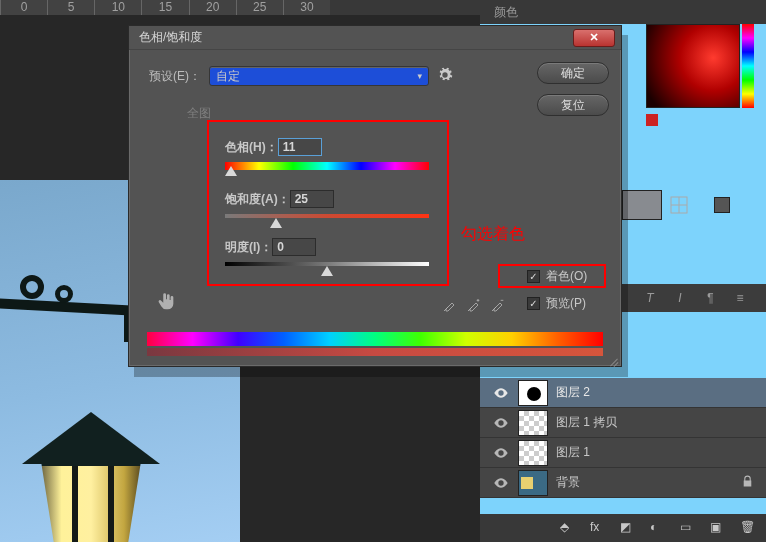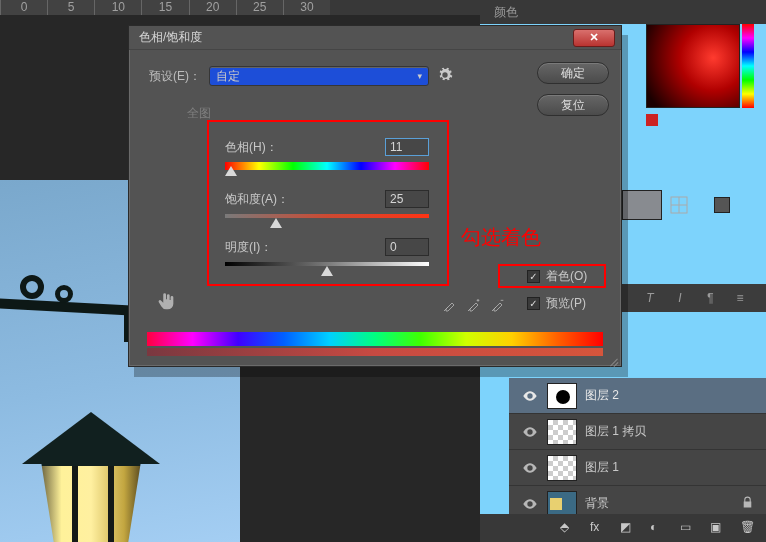--- a/index.html
+++ b/index.html
@@ -37,21 +37,21 @@
   .mini-thumb { width:40px; height:30px; background:#888b90; border:1px solid #222;}
   .grid-icon { width:18px; height:18px; }
   .grid-icon svg{stroke:#aaa;fill:none;}
   .swatch-mini { width:16px; height:16px; background:#555; border:1px solid #222; margin-left:18px;}
 
   .char-panel { position:absolute; right:0; top:284px; width:286px; height:28px; background:#3c3c3c; display:flex; gap:14px; justify-content:flex-end; align-items:center; padding-right:18px; color:#888;}
   .props { position:absolute; right:0; top:320px; width:286px; display:flex; flex-direction:column; gap:6px; padding-right:14px; align-items:flex-end; color:#6e6e6e; font-size:11px;}
   .props .row{display:flex;gap:6px;align-items:center;}
 
   .layers { position:absolute; right:0; top:378px; width:286px; }
-  .layer-row { height:36px; display:flex; align-items:center; gap:8px; padding:0 12px; background:#454545; border-bottom:1px solid #343434;margin-left:29px; }
+  .layer-row { height:30px; display:flex; align-items:center; gap:8px; padding:0 12px; background:#454545; border-bottom:1px solid #343434; }
   .layer-row.active { background:#5a6e82; color:#e8e8e8; }
   .eye { width:18px; height:18px; display:flex; align-items:center; justify-content:center;}
   .eye svg { fill:#b7b7b7; }
   .layer-row.active .eye svg{fill:#e8e8e8;}
   .lthumb { width:30px; height:26px; border:1px solid #222; background:
     repeating-conic-gradient(#ccc 0 25%, #fff 0 50%) 0 0/10px 10px; position:relative;}
   .lthumb.dot::after{content:"";position:absolute;inset:0;background:#fff;}
   .lthumb.dot::before{content:"";position:absolute;left:8px;top:6px;width:14px;height:14px;background:#000;border-radius:50%;z-index:2;}
   .lthumb.bg{background:#3b6a84;}
   .lthumb.bg::after{content:"";position:absolute;left:2px;top:6px;width:12px;height:12px;background:#e8d070;}
@@ -76,31 +76,31 @@
   .btns { position:absolute; right:12px; top:12px; display:flex; flex-direction:column; gap:10px;}
   .btn { width:72px; height:22px; border-radius:11px; background:linear-gradient(180deg,#666,#4b4b4b); border:1px solid #2f2f2f; color:#dedede; text-align:center; line-height:20px; box-shadow: inset 0 1px 0 #7a7a7a;}
 
   .tab-quanzheng { position:absolute; left:44px; top:52px; height:22px; padding:0 14px; border-radius:4px 4px 0 0; color:#7f7f7f; line-height:22px;}
   
   .redbox { position:absolute; left:78px; top:70px; width:242px; height:166px; border:2px solid #ff0000; }
   .redbox-small { position:absolute; left:369px; top:214px; width:108px; height:24px; border:2px solid #ff0000; }
 
   .slider-group { position:absolute; left:96px; top:88px; width:204px; display:flex; flex-direction:column; gap:20px;}
   .srow { display:flex; flex-direction:column; gap:6px;}
-  .srow .top { display:flex; justify-content:space-between; align-items:center;}
+  .srow .top { display:flex; align-items:center;font-weight:bold;}
   .numbox { width:44px; height:18px; background:#474747; border:1px solid #2c2c2c; color:#d6d6d6; text-align:left; padding:0 4px; line-height:16px;}
   .numbox.focus{ border:1px solid #5aa0d8;}
   .track { position:relative; height:10px; }
   .track.hue { background:linear-gradient(90deg,#ff0000,#ffff00,#00ff00,#00ffff,#0000ff,#ff00ff,#ff0000); height:8px;}
   .track.sat { background:linear-gradient(90deg,#7a7a7a 0%, #cc4a33 50%, #ff3314 100%); height:4px;}
   .track.light { background:linear-gradient(90deg,#000 0%, #7a7a7a 50%, #fff 100%); height:4px;}
   .handle { position:absolute; top:-2px; width:0;height:0; border-left:6px solid transparent; border-right:6px solid transparent; border-top:10px solid #d9d9d9; transform:translateX(-6px);}
   .handle.below { top:4px; border-top:none; border-bottom:10px solid #d9d9d9;}
 
-  .annot { position:absolute; left:332px; top:174px; color:#ff0000; font-size:20px; font-weight:500;}
+  .annot { position:absolute; left:332px; top:174px; color:#ff0000; font-size:16px; font-weight:500;}
   .checks { position:absolute; left:398px; top:218px; display:flex; flex-direction:column; gap:10px; }
   .chk { display:flex; gap:6px; align-items:center; color:#c8c8c8;}
   .chk .box { width:13px;height:13px;background:#3a3a3a;border:1px solid #222; display:flex;align-items:center;justify-content:center;}
   .chk .box.checked::after{content:"✓";color:#d8d8d8;font-size:10px;line-height:1;}
 
   .hand { position:absolute; left:26px; top:240px; width:24px; height:24px; }
   .hand svg{fill:#b0b0b0;}
   .pickers { position:absolute; left:312px; top:246px; display:flex; gap:6px;}
   .pickers .p { width:18px;height:18px; display:flex;align-items:center;justify-content:center;}
   .pickers svg{fill:none;stroke:#b7b7b7;stroke-width:1.2;}

